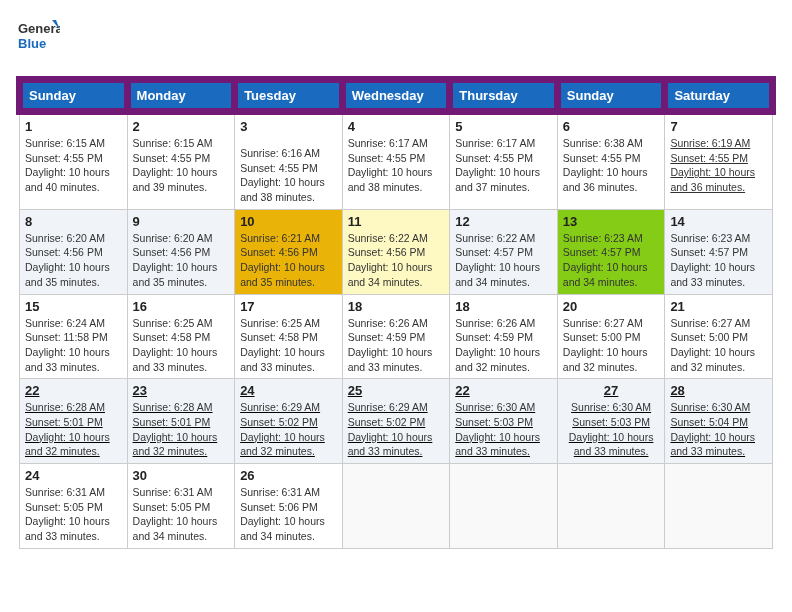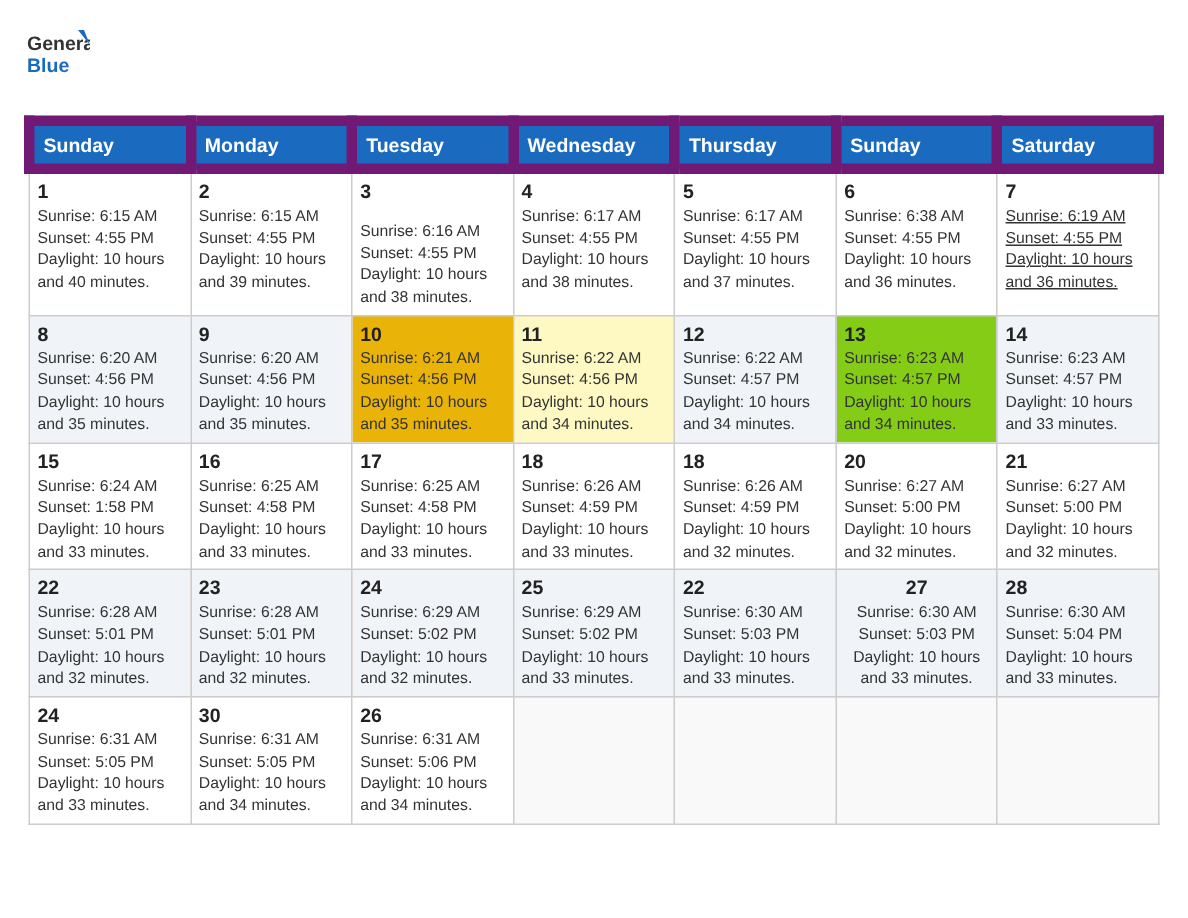--- a/index.html
+++ b/index.html
@@ -205,21 +205,21 @@
           <div class="day-info" style="white-space: pre-line;">Sunrise: 6:23 AM
 Sunset: 4:57 PM
 Daylight: 10 hours
 and 33 minutes.</div>
         </td>
       </tr>
       <tr>
         <td>
           <span class="day-number">15</span>
           <div class="day-info" style="white-space: pre-line;">Sunrise: 6:24 AM
-Sunset: 1:58 PM
+Sunset: 11:58 PM
 Daylight: 10 hours
 and 33 minutes.</div>
         </td>
         <td>
           <span class="day-number">16</span>
           <div class="day-info" style="white-space: pre-line;">Sunrise: 6:25 AM
 Sunset: 4:58 PM
 Daylight: 10 hours
 and 33 minutes.</div>
         </td>
@@ -252,21 +252,21 @@
 and 32 minutes.</div>
         </td>
         <td>
           <span class="day-number">21</span>
           <div class="day-info" style="white-space: pre-line;">Sunrise: 6:27 AM
 Sunset: 5:00 PM
 Daylight: 10 hours
 and 32 minutes.</div>
         </td>
       </tr>
-      <tr style="background: #fdba74;">
+      <tr style="background: #fdba74; text-decoration: underline;">
         <td style="background: rgb(240, 244, 248);">
           <span class="day-number">22</span>
           <div class="day-info" style="white-space: pre-line;">Sunrise: 6:28 AM
 Sunset: 5:01 PM
 Daylight: 10 hours
 and 32 minutes.</div>
         </td>
         <td style="background: rgb(240, 244, 248);">
           <span class="day-number">23</span>
           <div class="day-info" style="white-space: pre-line;">Sunrise: 6:28 AM

